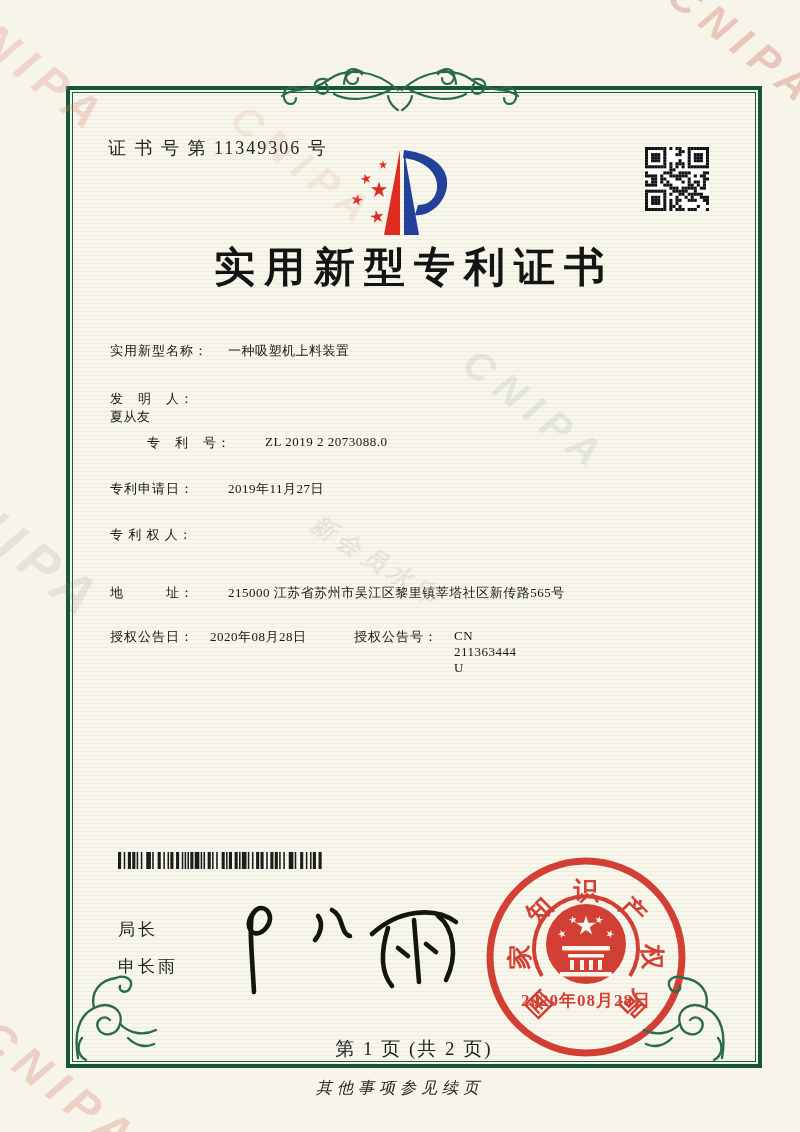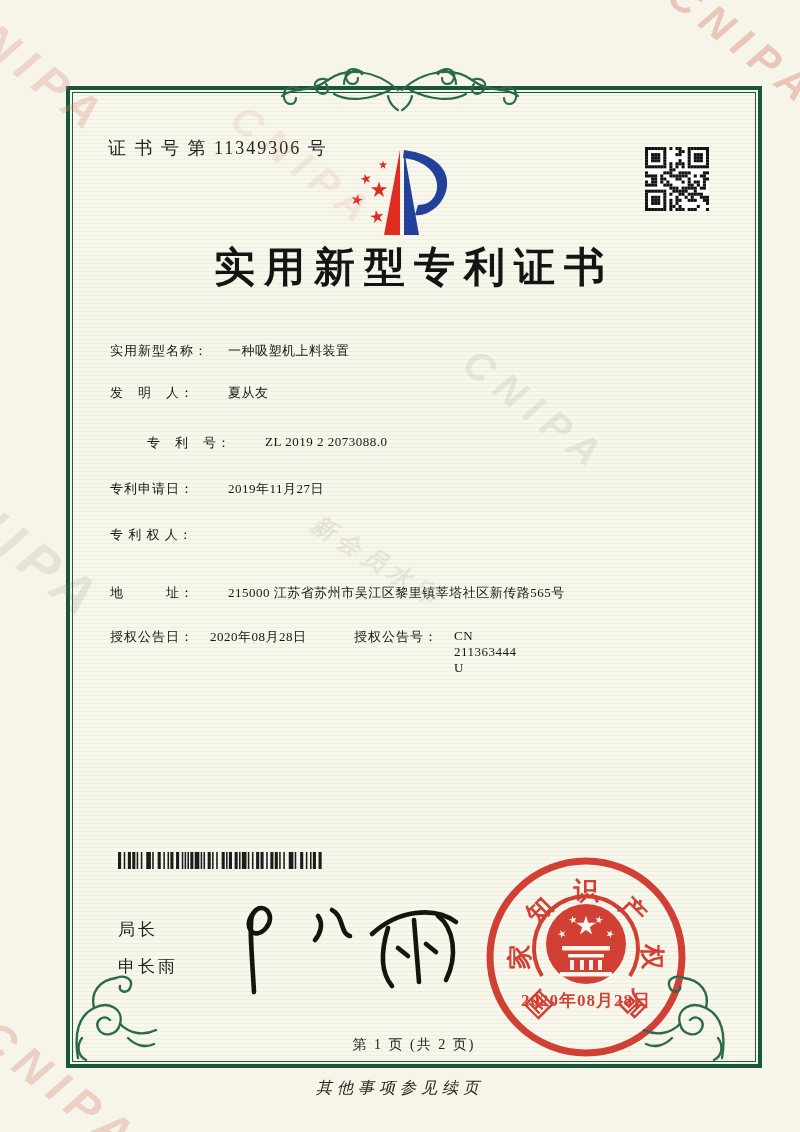--- a/index.html
+++ b/index.html
@@ -32,42 +32,42 @@
   
   .cert-no{position:absolute;left:38px;top:46px;font-size:18px;letter-spacing:2px;color:#222;}
   .logo{position:absolute;left:272px;top:38px;width:140px;height:110px;}
   .qr{position:absolute;left:575px;top:57px;width:64px;height:64px;}
   .title{position:absolute;left:0;top:150px;width:100%;text-align:center;
          font-size:41px;font-weight:bold;letter-spacing:9px;color:#141414;}
   
   .field-row{position:absolute;left:40px;display:flex;font-size:13px;color:#151515;}
   .f-label{width:118px;flex:0 0 auto;letter-spacing:1px;}
   .f-value{letter-spacing:.5px;}
-  .fr0{top:252px;} .fr1{top:294px;} .fr2{top:344px;margin-left:37px;} .fr3{top:390px;}
+  .fr0{top:252px;} .fr1{top:300px;flex-direction:column;} .fr2{top:344px;margin-left:37px;} .fr3{top:390px;}
   .fr4{top:436px;} .fr5{top:494px;} .fr6{top:538px;}
   .pair2{position:absolute;left:244px;top:0;display:flex;}
   .fr6 .f-label{width:100px;}
   
   .body-text{position:absolute;left:40px;top:570px;width:506px;
              font-size:14px;line-height:1.95;text-align:justify;
              font-style:italic;color:#26261f;}
   .body-text p{margin:0;text-indent:2em;}
   
   .barcode{position:absolute;left:48px;top:762px;width:208px;height:17px;}
   .director{position:absolute;left:48px;top:828px;font-size:17px;letter-spacing:3px;color:#222;}
   .director div{margin-bottom:14px;}
   .signature{position:absolute;left:152px;top:796px;width:276px;height:118px;}
   .seal{position:absolute;left:412px;top:764px;width:208px;height:208px;opacity:.92;}
   .seal-char{font-size:25px;font-weight:bold;fill:#cf3126;text-anchor:middle;
              font-family:"Liberation Serif","DejaVu Serif",serif;}
   .seal-date{font-size:17px;font-weight:bold;fill:#cf3126;text-anchor:middle;letter-spacing:1px;
              font-family:"Liberation Serif","DejaVu Serif",serif;}
   
   .page-num{position:absolute;left:0;top:946px;width:100%;text-align:center;
-            font-size:14px;letter-spacing:2px;color:#222;}
+            font-size:19px;letter-spacing:2px;color:#222;}
   .cont-note{position:absolute;left:0;top:1078px;width:100%;text-align:center;
              font-size:16px;letter-spacing:5px;font-style:italic;color:#26261f;}
   
   .orn{position:absolute;z-index:4;pointer-events:none;}
   .orn-top{left:270px;top:56px;width:260px;height:62px;}
   .orn-bl{left:68px;top:968px;width:96px;height:96px;}
   .orn-br{left:636px;top:968px;width:96px;height:96px;transform:scaleX(-1);}
 </style>
 </head>
 <body>

